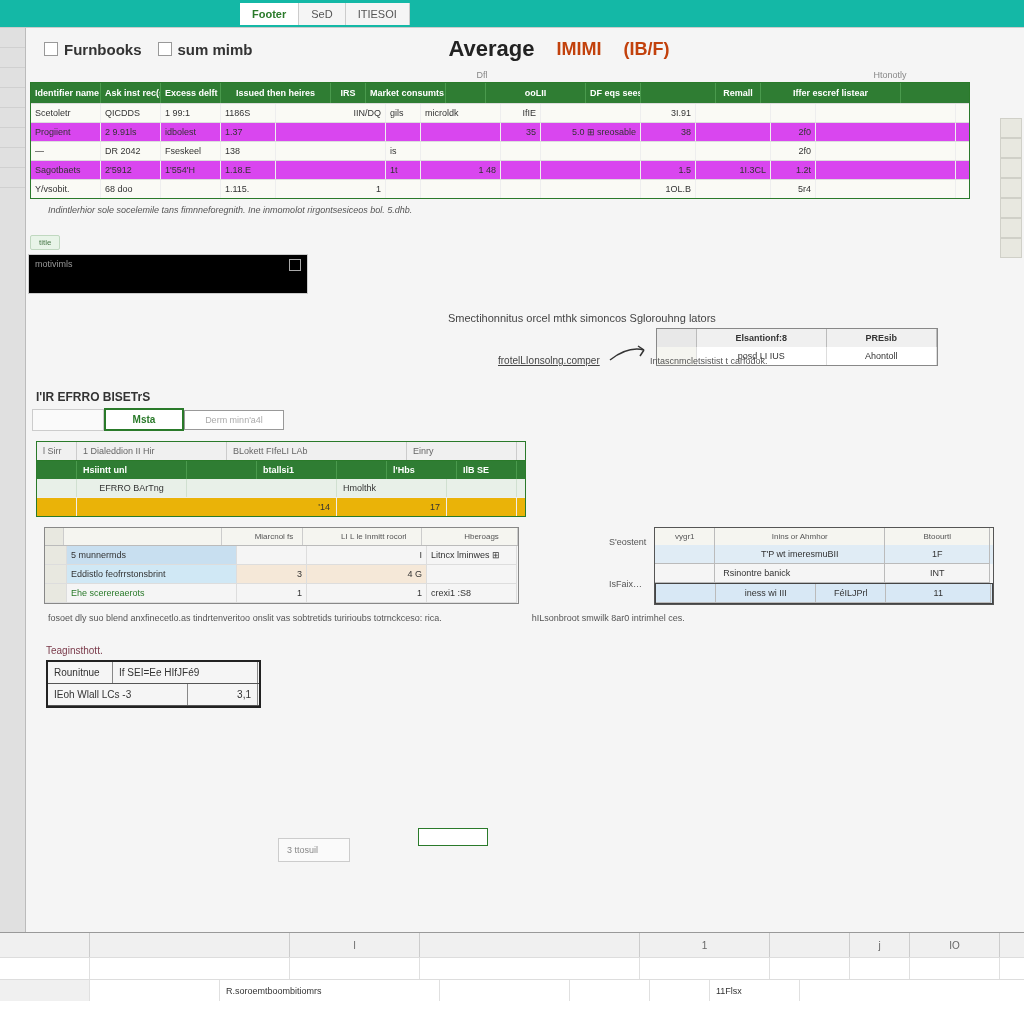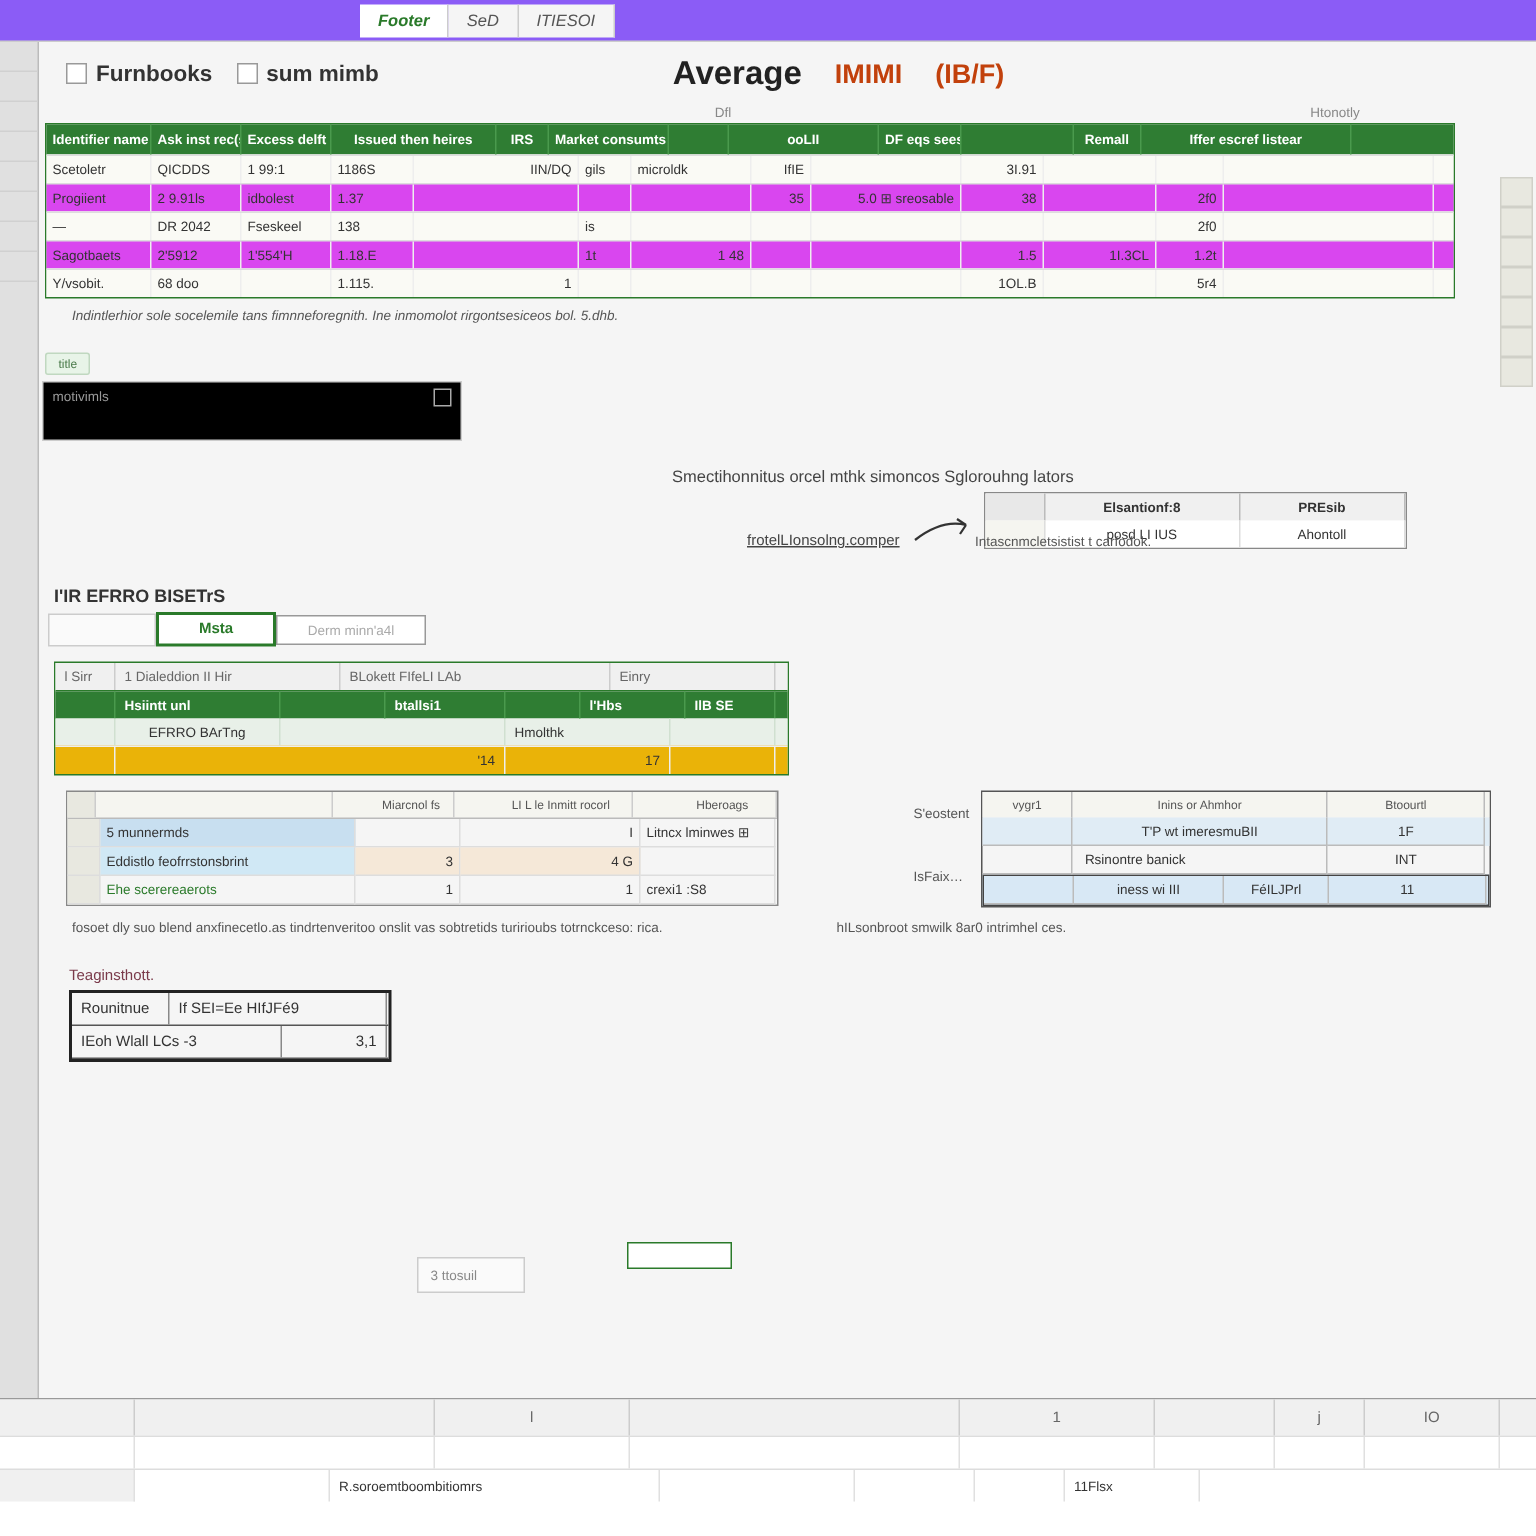--- a/index.html
+++ b/index.html
@@ -1,18 +1,18 @@
 <!DOCTYPE html>
 <html><head>
 <meta charset="utf-8">
 <style>
 * { box-sizing: border-box; margin: 0; padding: 0; }
 body { font-family: 'Segoe UI', Arial, sans-serif; font-size: 10px; background: #f0f0f0; width: 1024px; height: 1024px; overflow: hidden; color: #333; }
 .app { width: 100%; height: 100%; display: flex; flex-direction: column; }
-.tabs-top { height: 28px; background: #8b5cf6; display: flex; align-items: center; padding-left: 240px; gap: 0; border-bottom: 1px solid #ccc; font-style: italic; }
+.tabs-top { height: 28px; background: #14b8a6; display: flex; align-items: center; padding-left: 240px; gap: 0; border-bottom: 1px solid #ccc; }
 .tab { padding: 5px 12px; font-size: 11px; color: #555; border-right: 1px solid #ccc; background: #f5f5f5; }
 .tab.active { background: #fff; font-weight: 600; color: #2a7a2a; }
 .main-canvas { flex: 1; background: #f5f5f5; position: relative; padding: 0 0 0 28px; }
 .row-indicators { position: absolute; left: 0; top: 0; width: 26px; height: 100%; background: #e0e0e0; border-right: 1px solid #bbb; }
 .row-ind { height: 20px; border-bottom: 1px solid #d0d0d0; font-size: 8px; color: #777; display: flex; align-items: center; justify-content: center; }
 .title-bar { display: flex; align-items: center; padding: 8px 16px 6px 16px; gap: 16px; }
 .title-checkbox-area { display: flex; align-items: center; gap: 6px; font-size: 15px; font-weight: 600; color: #333; }
 .chk { width: 14px; height: 14px; border: 1px solid #999; background: #fff; display: inline-block; }
 .title-main { font-size: 22px; font-weight: 700; color: #222; margin-left: 180px; }
 .title-code { font-size: 18px; font-weight: 700; color: #c2410c; margin-left: 6px; }
@@ -363,21 +363,21 @@
         <div class="btr hl">
           <div style="width:60px"></div>
           <div style="width:100px">iness wi III</div>
           <div style="width:70px">FéILJPrl</div>
           <div style="width:105px">11</div>
         </div>
       </div>
     </div>
   </div>
 
-  <div style="display:flex;gap:96px">
+  <div style="display:flex;gap:70px">
     <div class="caption2">fosoet dly suo blend anxfinecetlo.as tindrtenveritoo onslit vas sobtretids turirioubs totrnckceso: rica.</div>
     <div class="caption2">hILsonbroot smwilk 8ar0 intrimhel ces.</div>
   </div>
 
   <div class="formula-label">Teaginsthott.</div>
   <div class="formula-tbl">
     <div class="ftr">
       <div style="width:65px">Rounitnue</div>
       <div style="width:145px">If SEI=Ee HIfJFé9</div>
     </div>

